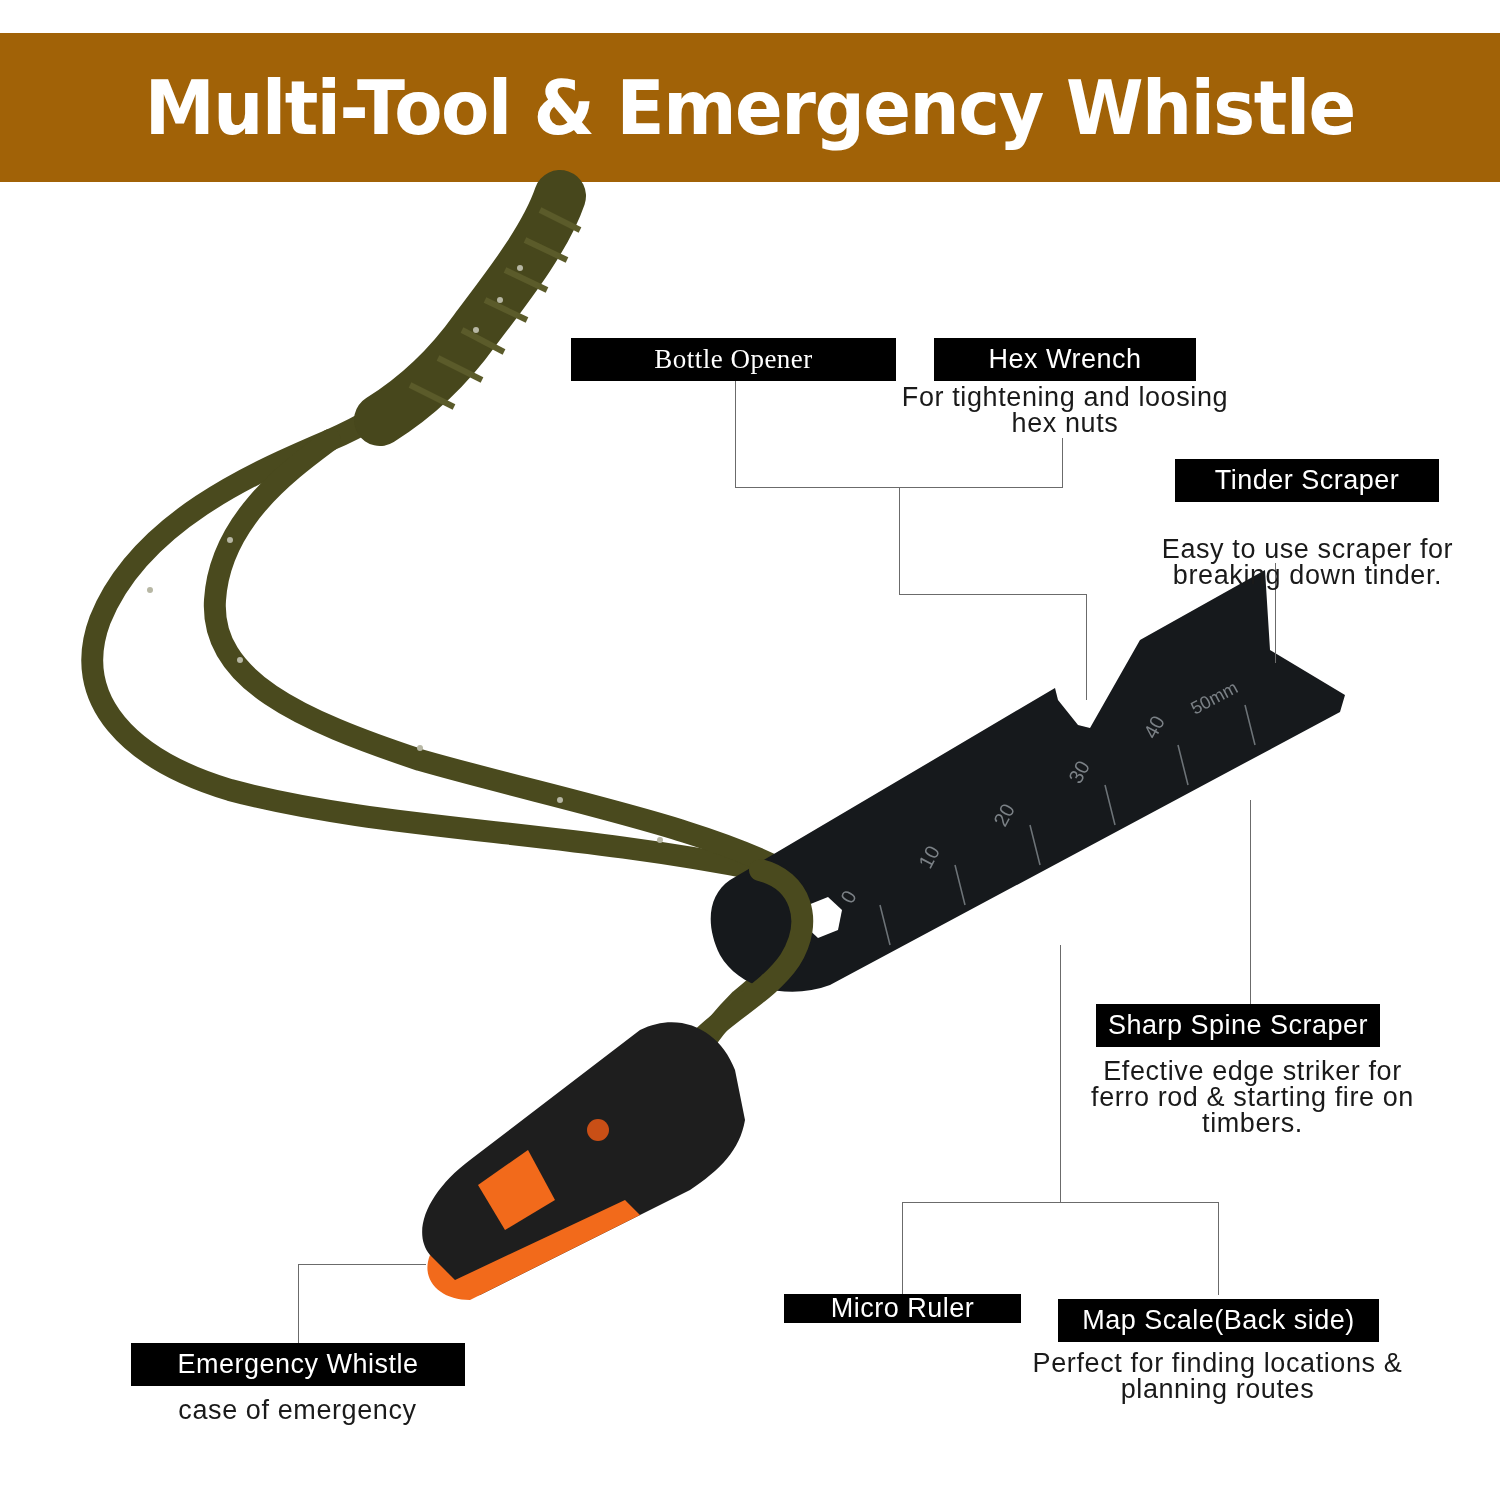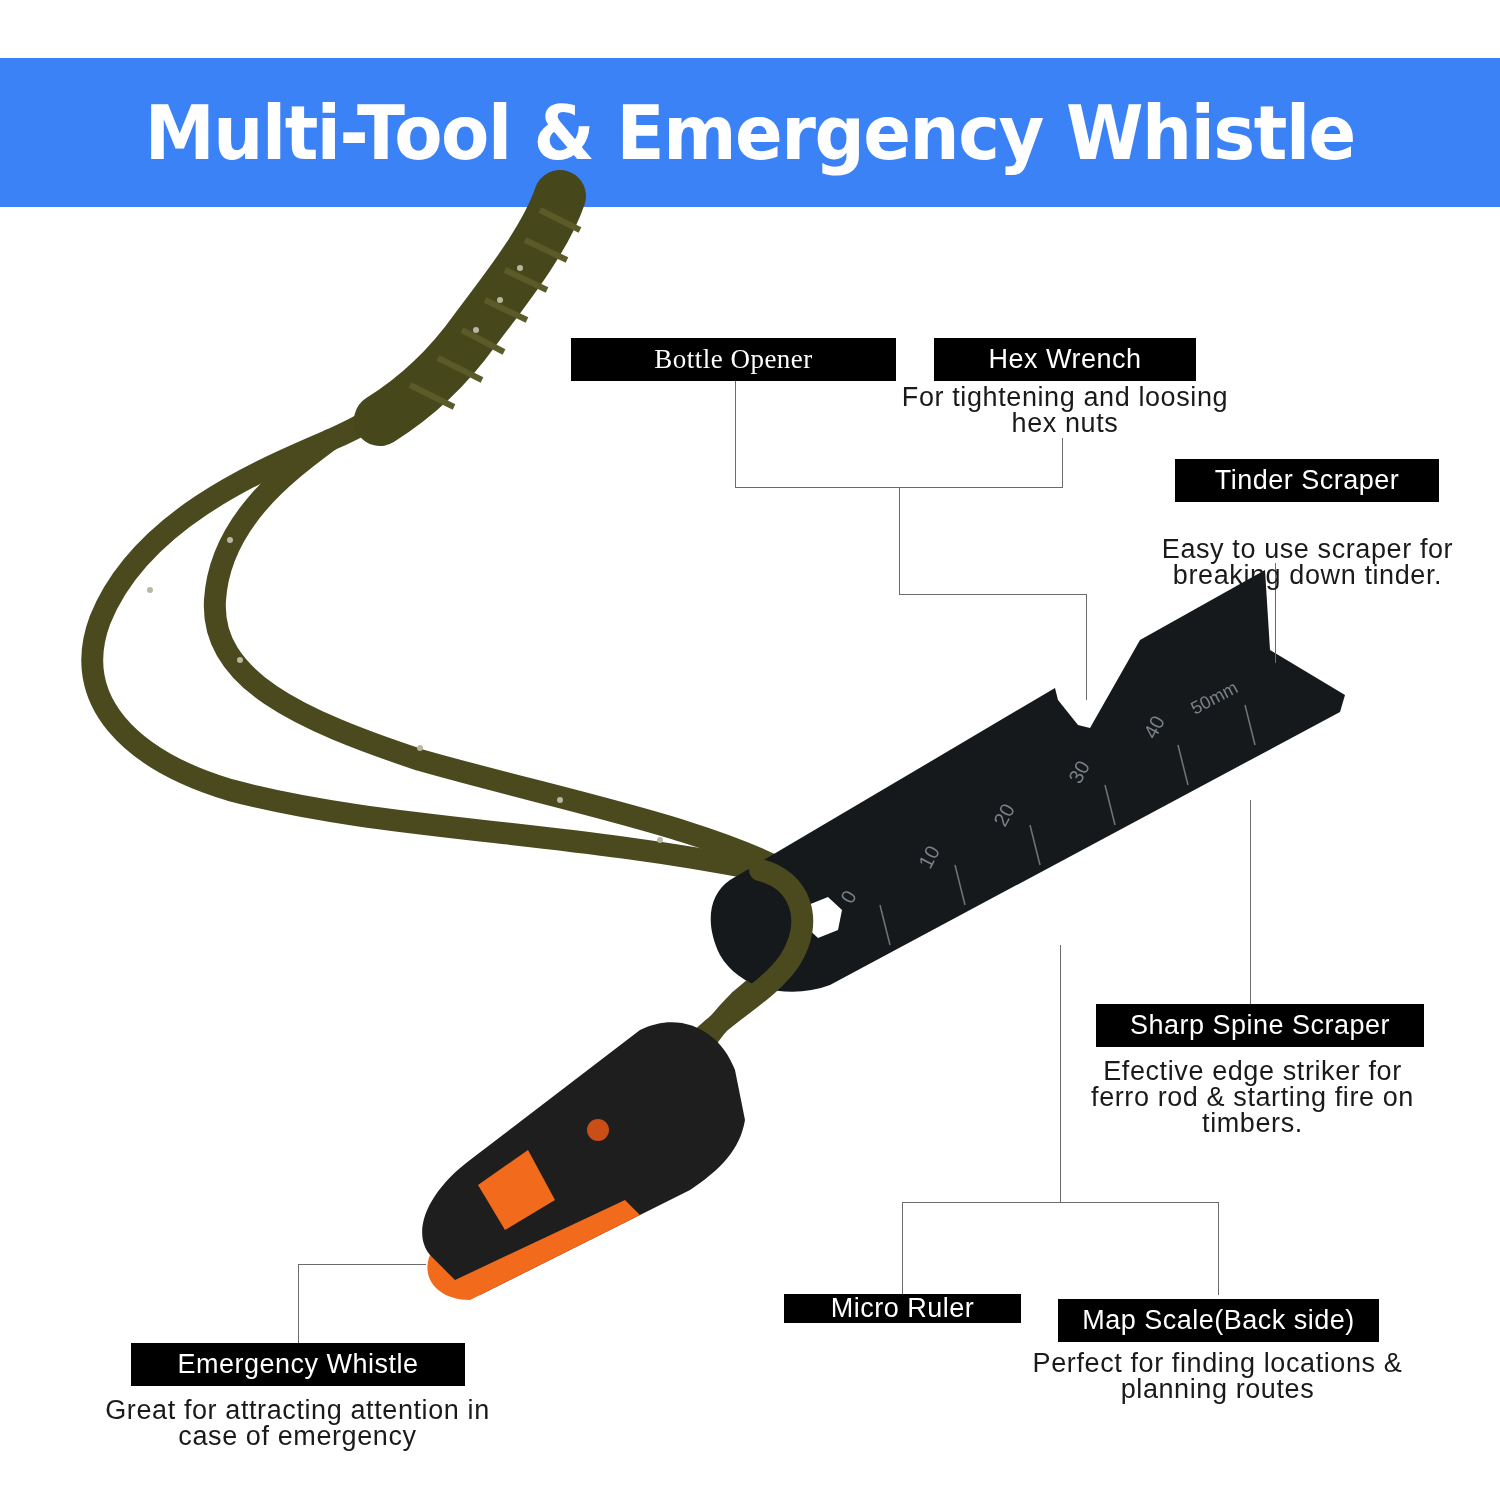--- a/index.html
+++ b/index.html
@@ -1,17 +1,17 @@
 <!DOCTYPE html>
 <html><head>
 <meta charset="utf-8">
 <style>
   html, body { margin:0; padding:0; background:#ffffff; }
   body { width:1500px; height:1500px; position:relative; overflow:hidden; font-family:"Liberation Sans", "DejaVu Sans", sans-serif; }
-  .banner { position:absolute; left:0; top:58px; width:1500px; height:149px; background:#3b82f6; display:flex; align-items:center; justify-content:center; }
+  .banner { position:absolute; left:0; top:33px; width:1500px; height:149px; background:#a16207; display:flex; align-items:center; justify-content:center; }
   .banner h1 { margin:0; color:#ffffff; font-family:"DejaVu Sans", sans-serif; font-weight:bold; font-size:74px; letter-spacing:-1.5px; transform:scaleX(0.95); }
   .tag { position:absolute; background:#000000; color:#ffffff; display:flex; align-items:center; justify-content:center; font-size:27px; letter-spacing:0.5px; white-space:nowrap; }
   .desc { position:absolute; color:#1a1a1a; font-size:27px; line-height:26px; text-align:center; letter-spacing:0.6px; }
   .line { position:absolute; background:#6b6b6b; }
   svg.art { position:absolute; left:0; top:0; }
 </style>
 </head>
 <body>
 
 <div class="banner">
@@ -101,32 +101,31 @@
   <div>For tightening and loosing</div>
   <div>hex nuts</div>
 </div>
 
 <div class="tag" style="left:1175px;top:459px;width:264px;height:43px;">Tinder Scraper</div>
 <div class="desc" style="left:1150px;top:536px;width:315px;">
   <div>Easy to use scraper for</div>
   <div>breaking down tinder.</div>
 </div>
 
-<div class="tag" style="left:1096px;top:1004px;width:328px;height:43px;">Sharp Spine Scraper</div>
+<div class="tag" style="left:1096px;top:1004px;width:284px;height:43px;">Sharp Spine Scraper</div>
 <div class="desc" style="left:1080px;top:1058px;width:345px;">
   <div>Efective edge striker for</div>
   <div>ferro rod &amp; starting fire on</div>
   <div>timbers.</div>
 </div>
 
 <div class="tag" style="left:784px;top:1294px;width:237px;height:29px;">Micro Ruler</div>
 
 <div class="tag" style="left:1058px;top:1299px;width:321px;height:43px;">Map Scale(Back side)</div>
 <div class="desc" style="left:1020px;top:1350px;width:395px;">
   <div>Perfect for finding locations &amp;</div>
   <div>planning routes</div>
 </div>
 
 <div class="tag" style="left:131px;top:1343px;width:334px;height:43px;">Emergency Whistle</div>
 <div class="desc" style="left:95px;top:1397px;width:405px;">
-  <div>Great for attracting attention in</div>
   <div>case of emergency</div>
 </div>
 
 </body></html>

